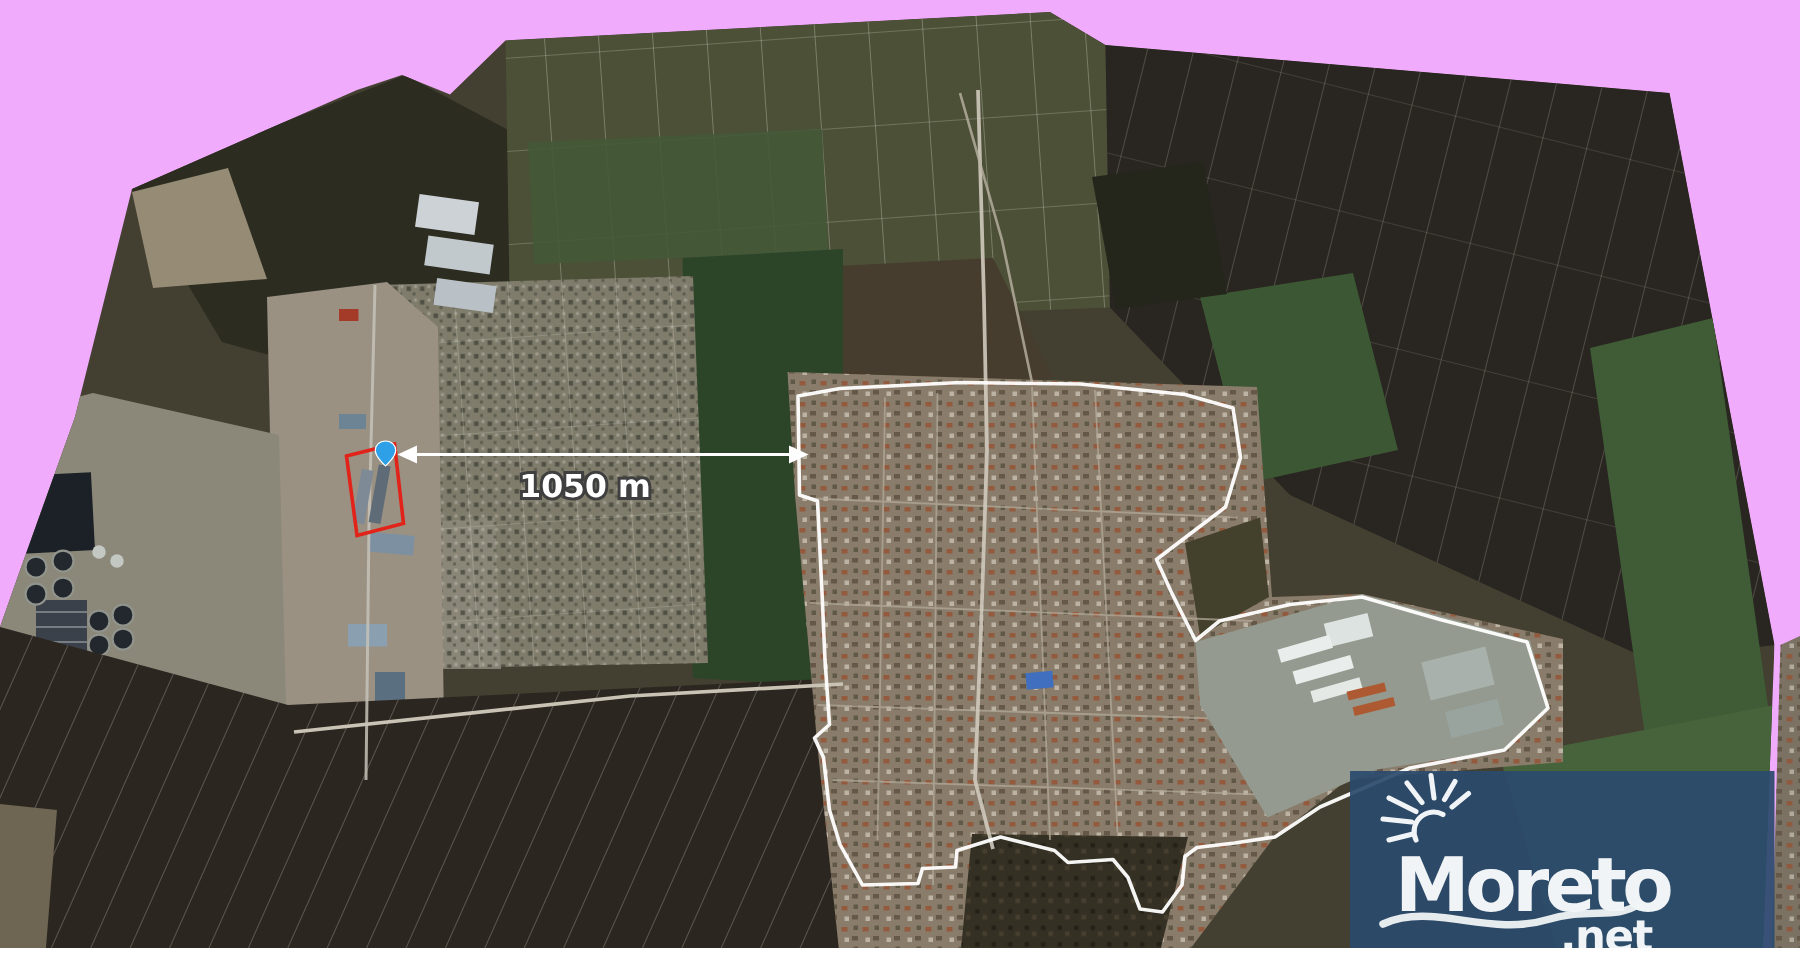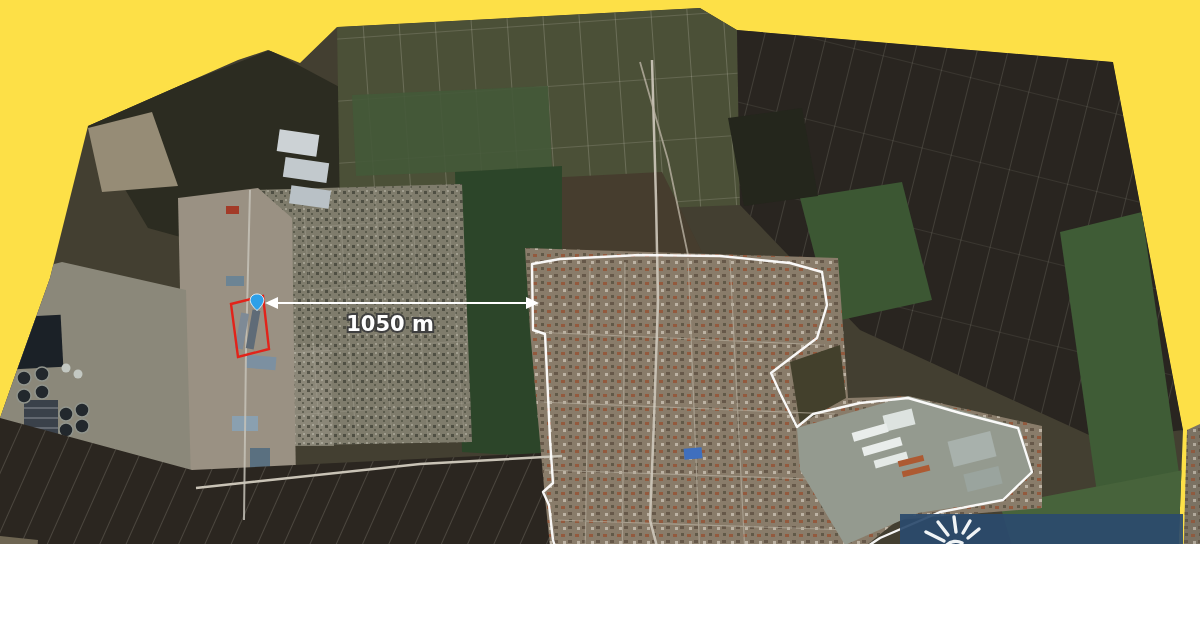--- a/index.html
+++ b/index.html
@@ -1,16 +1,16 @@
 <!DOCTYPE html>
 <html><head>
 <meta charset="utf-8">
 <style>
   html,body{margin:0;padding:0;background:#ffffff;}
-  #stage{position:relative;width:1200px;height:544px;overflow:hidden;background:#fde047;
+  #stage{position:relative;width:1200px;height:632px;overflow:hidden;background:#f0abfc;
          font-family:"DejaVu Sans","Liberation Sans",sans-serif;}
   svg{display:block;}
   text{font-family:"DejaVu Sans","Liberation Sans",sans-serif;}
   .dist-label{font-weight:bold;font-size:21px;paint-order:stroke;stroke:#3f3f3f;stroke-width:4px;fill:#ffffff;}
   .brand{font-weight:bold;font-size:50px;letter-spacing:-3px;}
   .tld{font-weight:bold;font-size:29px;letter-spacing:-1px;}
 </style>
 </head>
 <body>
 

